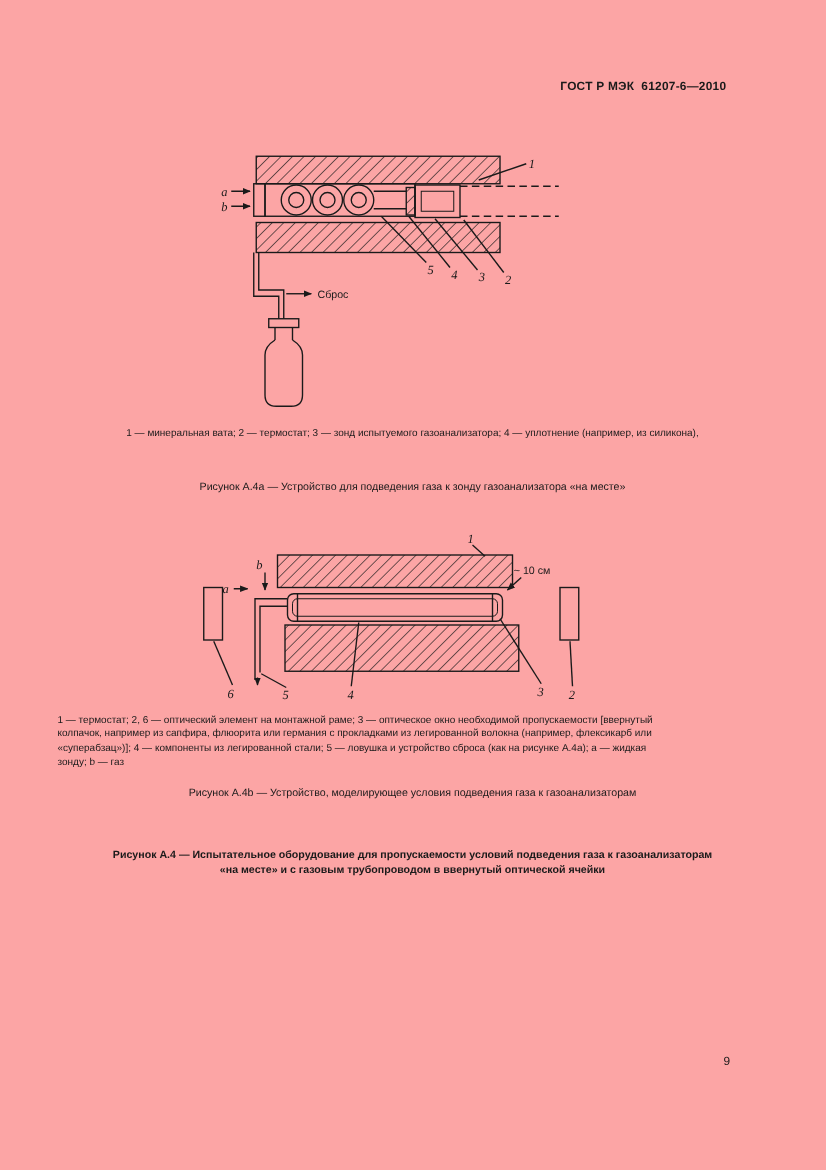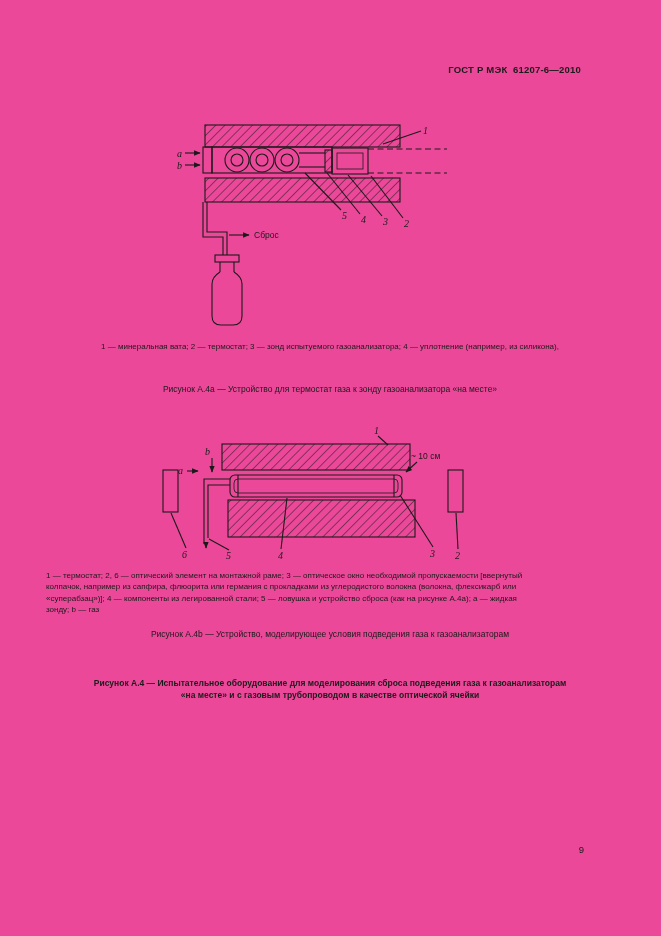--- a/index.html
+++ b/index.html
@@ -2,21 +2,21 @@
 <html><head>
 <meta charset="utf-8">
 <style>
   * { margin:0; padding:0; box-sizing:border-box; }
   html,body { background:#ffffff; }
   body {
     width:661px; height:936px; position:relative;
     font-family:"Liberation Sans","DejaVu Sans",sans-serif;
     color:#1a1a1a;
   }
-  .page { position:absolute; inset:0; background:#ec4899; overflow:hidden; }
+  .page { position:absolute; inset:0; background:#fca5a5; overflow:hidden; }
   .header {
     position:absolute; top:64px; right:80px;
     font-size:9.5px; font-weight:bold; white-space:pre; letter-spacing:.2px;
   }
   .fig { position:absolute; }
   .legend { position:absolute; font-size:8px; line-height:11.3px; }
   .legend-a { left:15px; width:630px; top:341px; text-align:center; }
   .legend-b { left:46px; width:572px; top:570px; text-align:left; }
   .caption {
     position:absolute; left:15px; width:630px; text-align:center;
@@ -97,21 +97,21 @@
       <text x="62" y="42">a</text>
       <text x="62" y="54">b</text>
     </g>
     <text class="svg-label" x="139" y="123">Сброс</text>
   </svg>
 
   <div class="legend legend-a">
     <div>1 — минеральная вата; 2 — термостат; 3 — зонд испытуемого газоанализатора; 4 — уплотнение (например, из силикона),</div>
   </div>
 
-  <div class="caption caption-a">Рисунок А.4а — Устройство для термостат газа к зонду газоанализатора «на месте»</div>
+  <div class="caption caption-a">Рисунок А.4а — Устройство для подведения газа к зонду газоанализатора «на месте»</div>
 
   <svg class="fig" style="left:145px; top:420px;" width="330" height="145" viewBox="0 0 330 145">
     <g stroke="#1a1a1a" fill="none" stroke-width="1.1">
       <rect x="77" y="24" width="188" height="26" fill="url(#hatch)"></rect>
       <rect x="83" y="80" width="187" height="37" fill="url(#hatch)"></rect>
       <rect x="85" y="55" width="172" height="22" rx="5"></rect>
       <rect x="89" y="59" width="164" height="14" rx="4" stroke-width="0.8"></rect>
       <line x1="93" y1="55" x2="93" y2="77"></line>
       <line x1="249" y1="55" x2="249" y2="77"></line>
       <rect x="18" y="50" width="15" height="42"></rect>
@@ -139,29 +139,29 @@
       <text x="285" y="137">3</text>
       <text x="310" y="139">2</text>
       <text x="60" y="35">b</text>
       <text x="33" y="54">а</text>
     </g>
     <text class="svg-label" x="266" y="39">~ 10 см</text>
   </svg>
 
   <div class="legend legend-b">
     <div>1 — термостат; 2, 6 — оптический элемент на монтажной раме; 3 — оптическое окно необходимой пропускаемости [ввернутый</div>
-    <div>колпачок, например из сапфира, флюорита или германия с прокладками из углеродистого волокна (волокна, флексикарб или</div>
+    <div>колпачок, например из сапфира, флюорита или германия с прокладками из легированной волокна (например, флексикарб или</div>
     <div>«суперабзац»)]; 4 — компоненты из легированной стали; 5 — ловушка и устройство сброса (как на рисунке А.4а); а — жидкая</div>
     <div>зонду; b — газ</div>
   </div>
 
   <div class="caption caption-b">
     <div>Рисунок А.4b — Устройство, моделирующее условия подведения газа к газоанализаторам</div>
   </div>
 
   <div class="caption caption-main">
-    <div>Рисунок А.4 — Испытательное оборудование для моделирования сброса подведения газа к газоанализаторам</div>
-    <div>«на месте» и с газовым трубопроводом в качестве оптической ячейки</div>
+    <div>Рисунок А.4 — Испытательное оборудование для пропускаемости условий подведения газа к газоанализаторам</div>
+    <div>«на месте» и с газовым трубопроводом в ввернутый оптической ячейки</div>
   </div>
 
   <div class="page-number">9</div>
 
 </div>
 
 </body></html>

